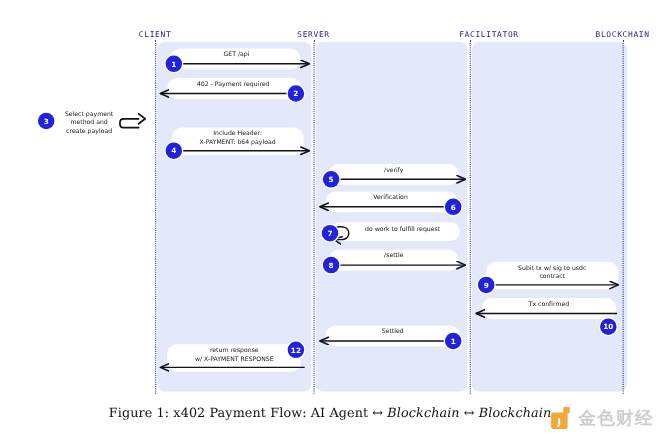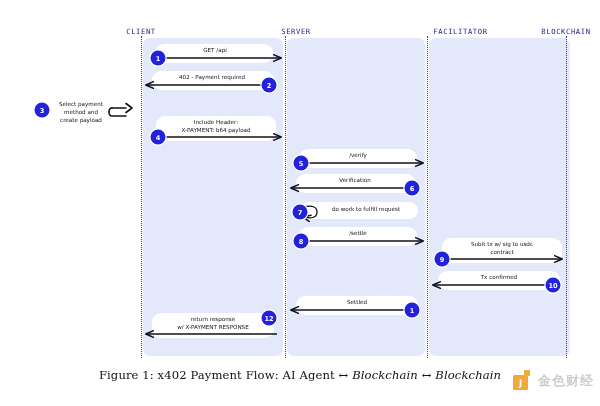--- a/index.html
+++ b/index.html
@@ -93,43 +93,43 @@
     right:6px;top:369px;
     display:flex;align-items:center;gap:4px;
     opacity:.92;
   }
   #wm-logo{
     width:22px;height:22px;
     position:relative;
   }
   #wm-text{
     font-family:"DejaVu Sans","Liberation Sans",sans-serif;
-    font-size:13px;font-weight:bold;
+    font-size:16px;font-weight:bold;
     color:#c9c9c9;
     letter-spacing:1px;
     line-height:1;
   }
 </style>
 </head>
 <body>
 
 <div id="diagram">
 
   <div class="band" style="left:143px;top:38px;width:140px;height:318px;"></div>
   <div class="band" style="left:287px;top:38px;width:138px;height:318px;"></div>
   <div class="band" style="left:429px;top:38px;width:141px;height:318px;"></div>
 
   <div class="lifeline" style="left:141px;"></div>
   <div class="lifeline" style="left:285px;"></div>
   <div class="lifeline" style="left:427px;"></div>
   <div class="lifeline" style="left:566px;"></div>
 
   <div class="lane-label" style="left:141px;">CLIENT</div>
-  <div class="lane-label" style="left:296px;">SERVER</div>
-  <div class="lane-label" style="left:443px;padding-left:35px;">FACILITATOR</div>
+  <div class="lane-label" style="left:285px;">SERVER</div>
+  <div class="lane-label" style="left:427px;padding-left:35px;">FACILITATOR</div>
   <div class="lane-label" style="left:566px;">BLOCKCHAIN</div>
 
   <div class="msgbox" style="left:155px;top:44px;width:118px;height:19px;"></div>
   <div class="msgbox" style="left:152px;top:71px;width:122px;height:19px;"></div>
   <div class="msgbox" style="left:156px;top:116px;width:120px;height:25px;"></div>
   <div class="msgbox" style="left:299px;top:149px;width:118px;height:19px;"></div>
   <div class="msgbox" style="left:296px;top:174px;width:120px;height:19px;"></div>
   <div class="msgbox" style="left:300px;top:202px;width:118px;height:17px;"></div>
   <div class="msgbox" style="left:299px;top:227px;width:118px;height:19px;"></div>
   <div class="msgbox" style="left:442px;top:238px;width:120px;height:25px;"></div>
@@ -179,21 +179,21 @@
 
   <div class="badge" style="left:158px;top:58px;">1</div>
   <div class="badge" style="left:269px;top:85px;">2</div>
   <div class="badge" style="left:42px;top:110px;">3</div>
   <div class="badge" style="left:158px;top:137px;">4</div>
   <div class="badge" style="left:301px;top:163px;">5</div>
   <div class="badge" style="left:412px;top:188px;">6</div>
   <div class="badge" style="left:300px;top:212px;">7</div>
   <div class="badge" style="left:301px;top:241px;">8</div>
   <div class="badge" style="left:442px;top:259px;">9</div>
-  <div class="badge" style="left:553px;top:285px;">10</div>
+  <div class="badge" style="left:553px;top:297px;">10</div>
   <div class="badge" style="left:412px;top:310px;">1</div>
   <div class="badge" style="left:269px;top:318px;">12</div>
 
 </div>
 
 <div id="caption"><span>Figure 1: x402 Payment Flow: AI Agent </span><span>↔</span><span class="mathit"> Blockchain </span><span>↔</span><span class="mathit"> Blockchain</span></div>
 
 <div id="watermark">
   <div id="wm-logo">
     <svg width="22" height="22" viewBox="0 0 22 22">

